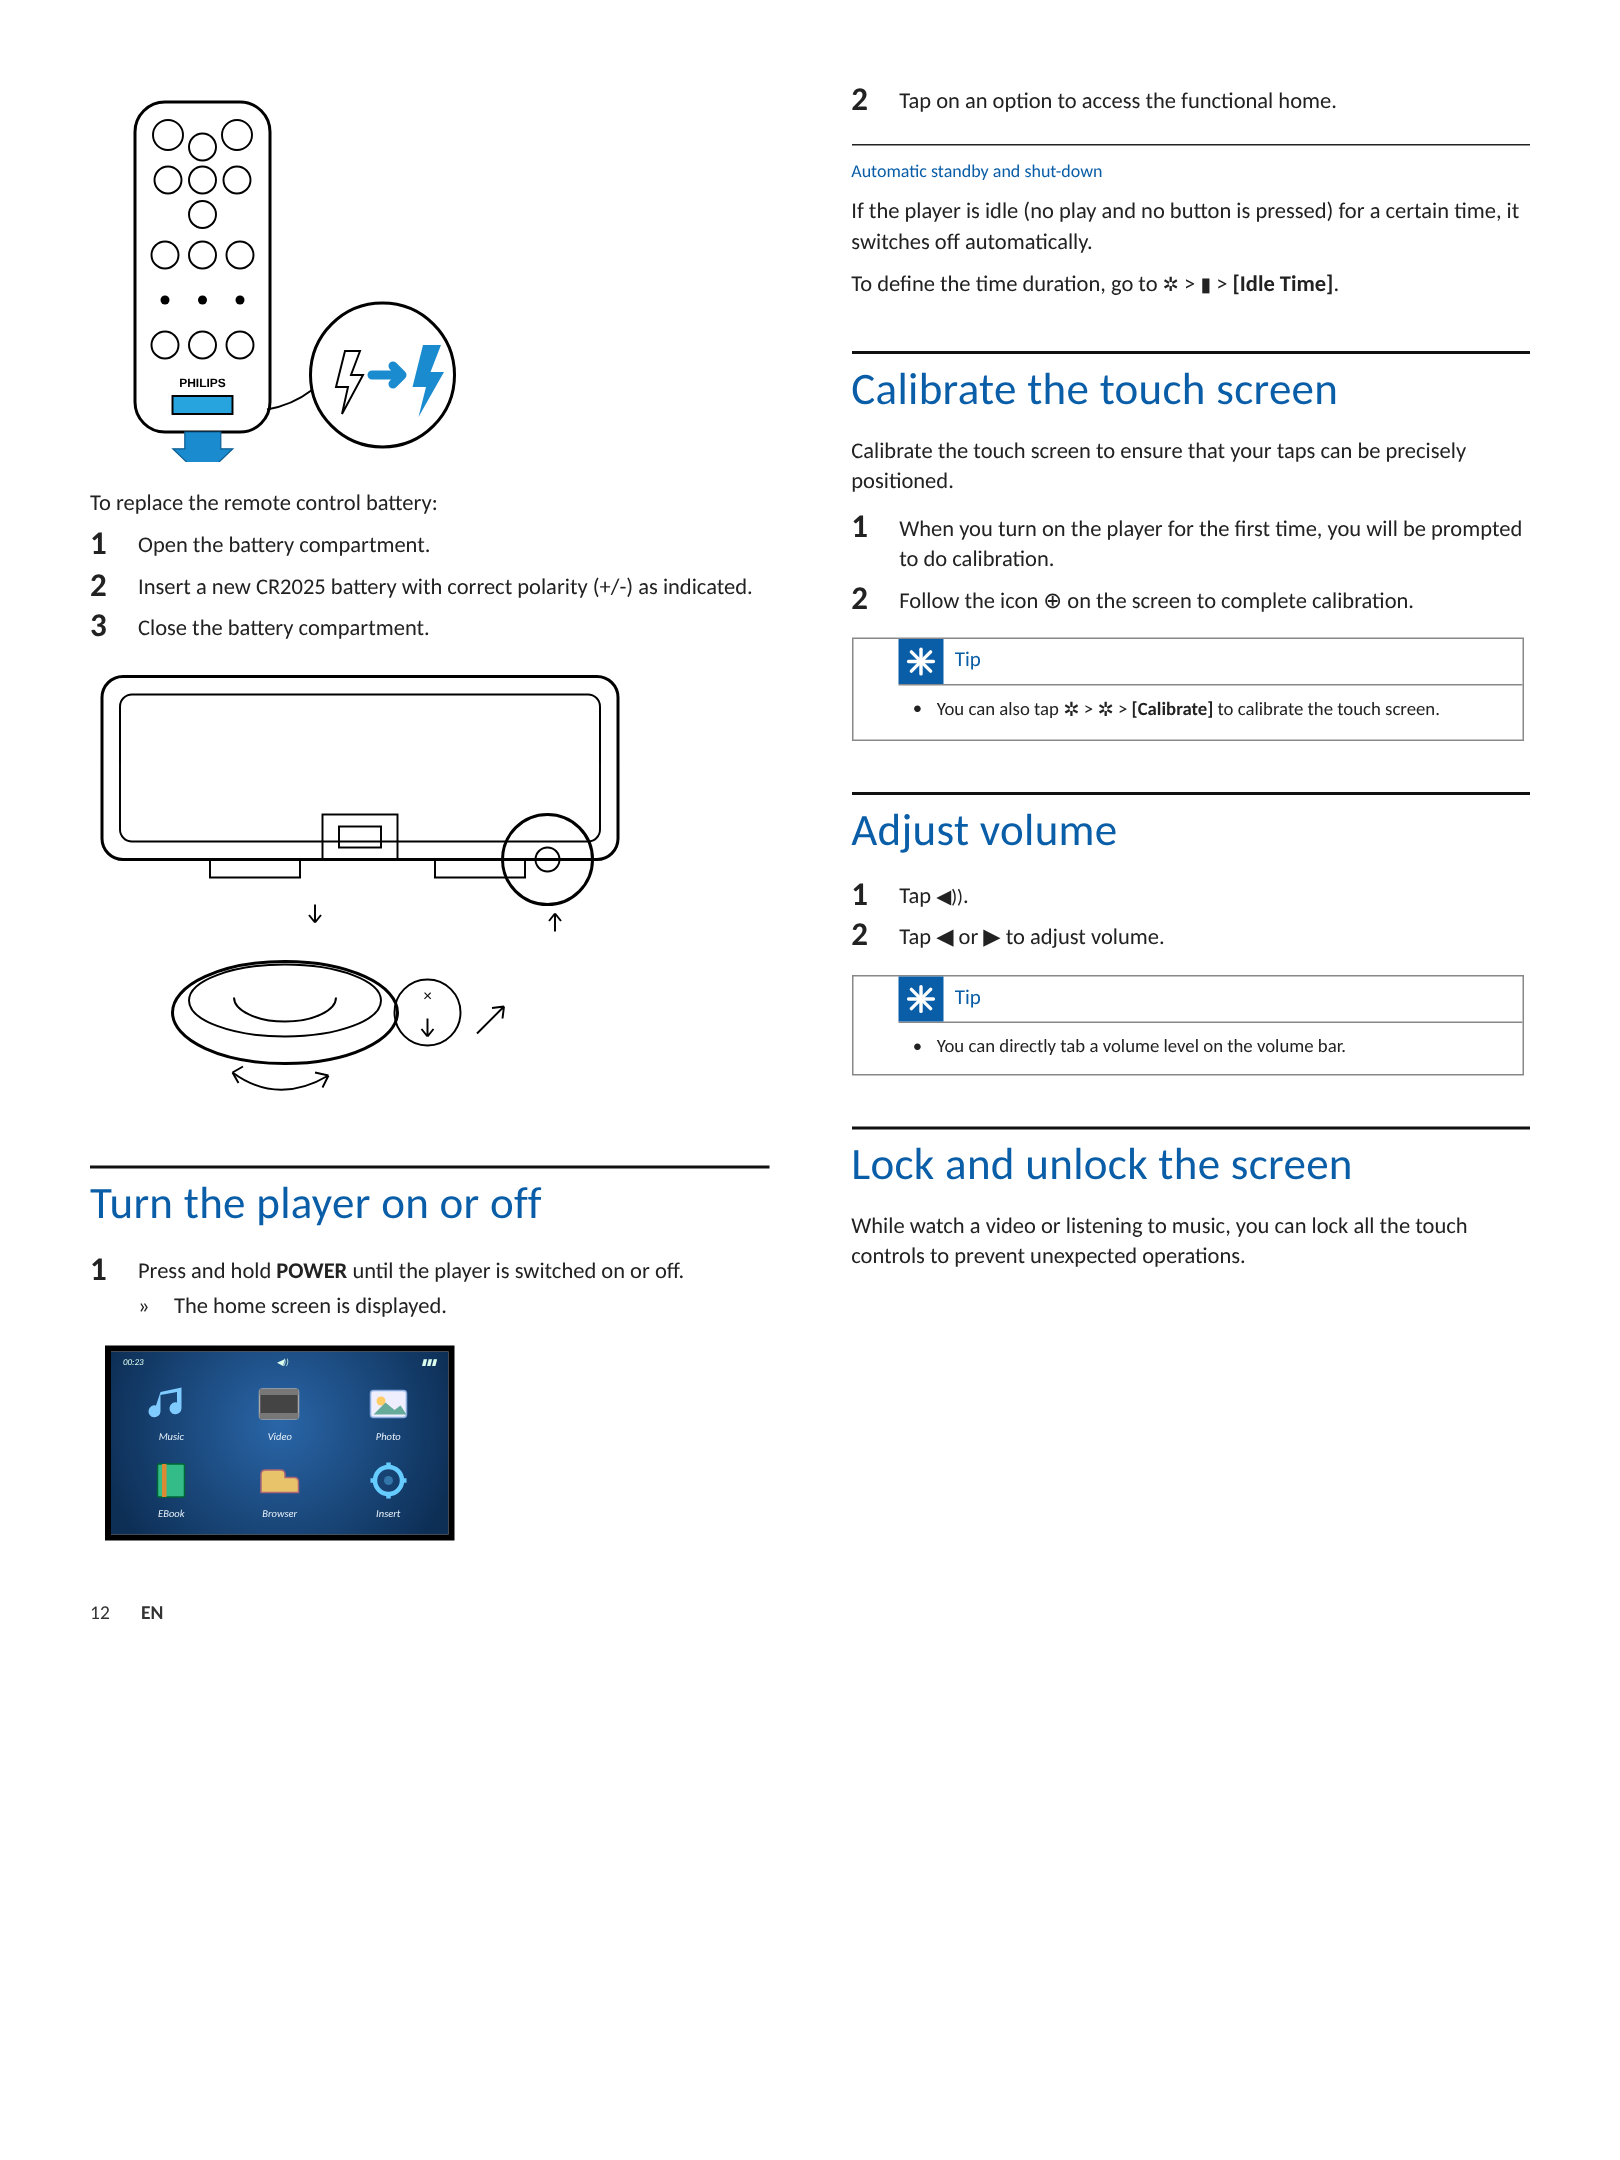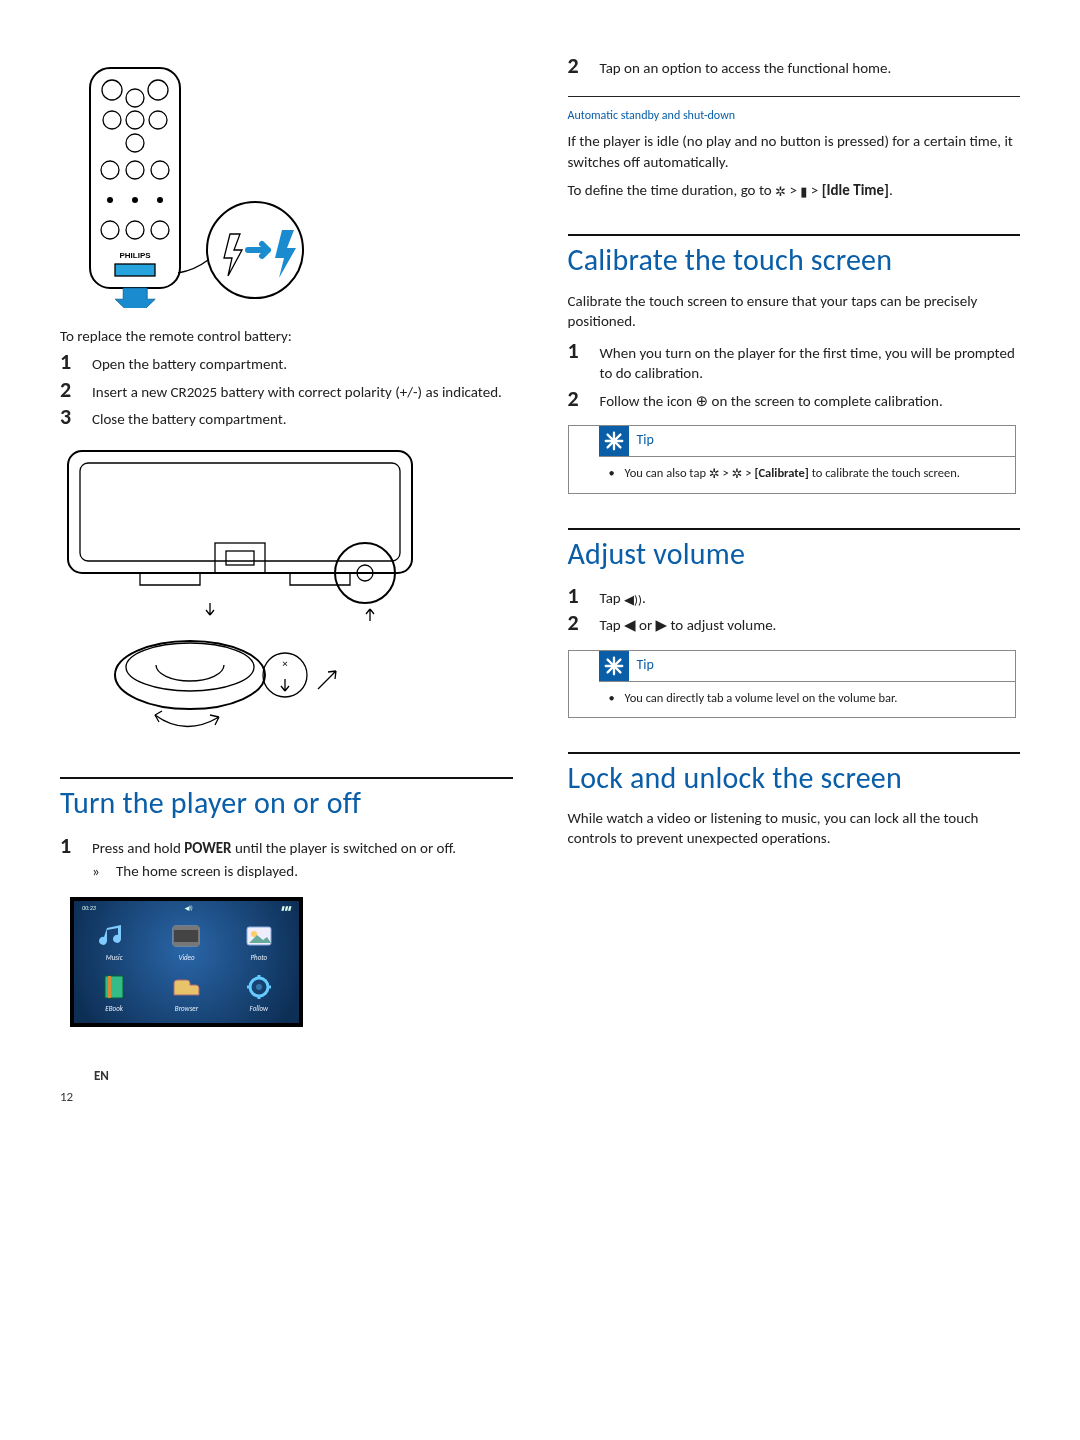--- a/index.html
+++ b/index.html
@@ -130,21 +130,21 @@
   }
   .tip-body .dot { min-width: 8px; }
 
   .footer {
     margin-top: 36px;
     font-size: 13px;
     display: flex;
     gap: 14px;
     color: #333;
   }
-  .footer .page-num { min-width: 20px; margin-top: 21px; }
+  .footer .page-num { min-width: 20px; }
   .footer .lang { font-weight: 600; }
 
   
   .stroke { stroke:#000; stroke-width:2; fill:none; }
   .thin   { stroke:#000; stroke-width:1.3; fill:none; }
   .fillb  { fill:#000; }
 
   .home-grid {
     width: 100%; height: 100%;
     background: radial-gradient(circle at 50% 40%, #2a66a8 0%, #0d2f56 90%);
@@ -352,21 +352,21 @@
                 <circle cx="17" cy="14" r="9" fill="none" stroke="#6cf" stroke-width="3"></circle>
                 <circle cx="17" cy="14" r="3" fill="#37a"></circle>
                 <g stroke="#6cf" stroke-width="3">
                   <line x1="17" y1="2" x2="17" y2="5"></line>
                   <line x1="17" y1="23" x2="17" y2="26"></line>
                   <line x1="5" y1="14" x2="8" y2="14"></line>
                   <line x1="26" y1="14" x2="29" y2="14"></line>
                 </g>
               </svg>
             </div>
-            <span class="cap">Follow</span>
+            <span class="cap">Insert</span>
           </div>
       </div>
     </div>
 
   </div>
 
   <div class="col">
 
     <div class="num-list">
       <div class="num-item">

